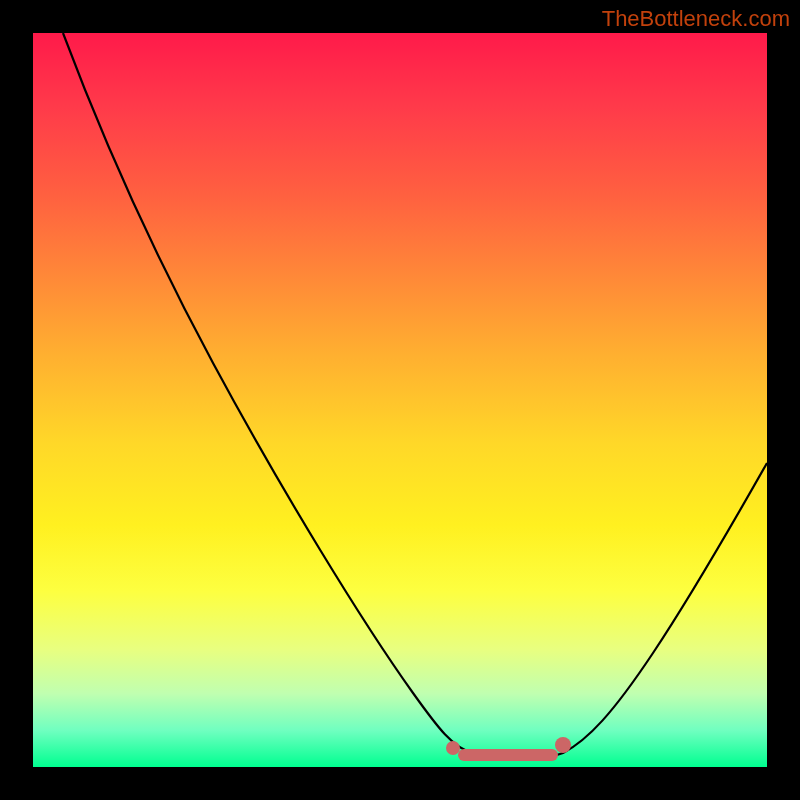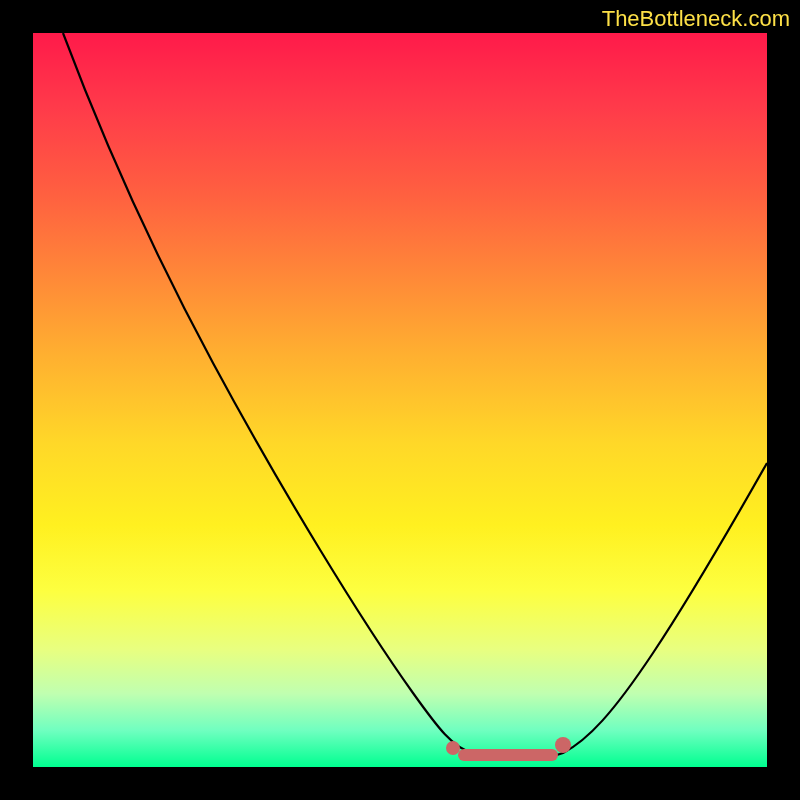--- a/index.html
+++ b/index.html
@@ -8,21 +8,21 @@
     height: 800px;
     background: #000;
     font-family: Arial, sans-serif;
     position: relative;
     overflow: hidden;
   }
   .watermark {
     position: absolute;
     top: 6px;
     right: 10px;
-    color: #fde047;
+    color: #c2410c;
     font-size: 22px;
     font-weight: 500;
     z-index: 10;
   }
   .plot-area {
     position: absolute;
     left: 33px;
     top: 33px;
     width: 734px;
     height: 734px;

